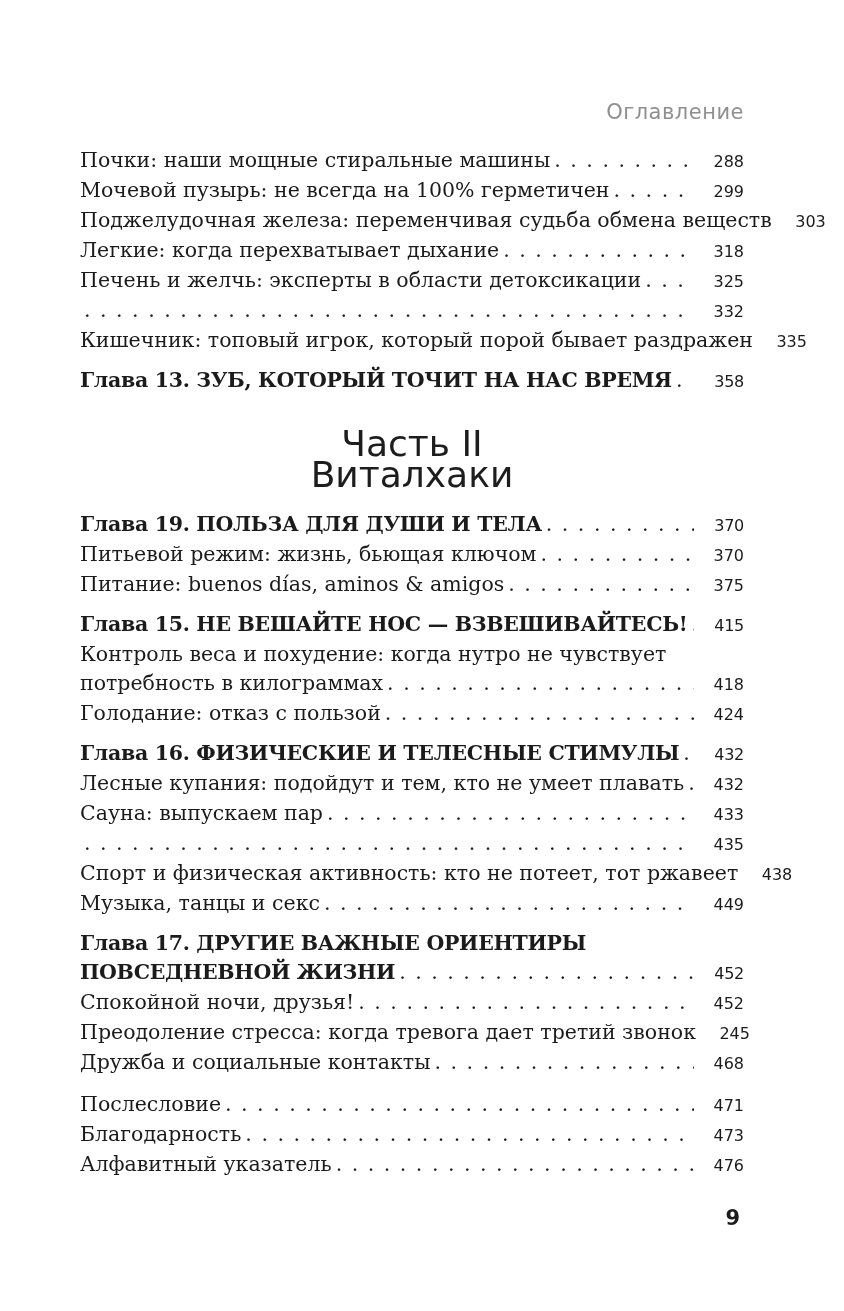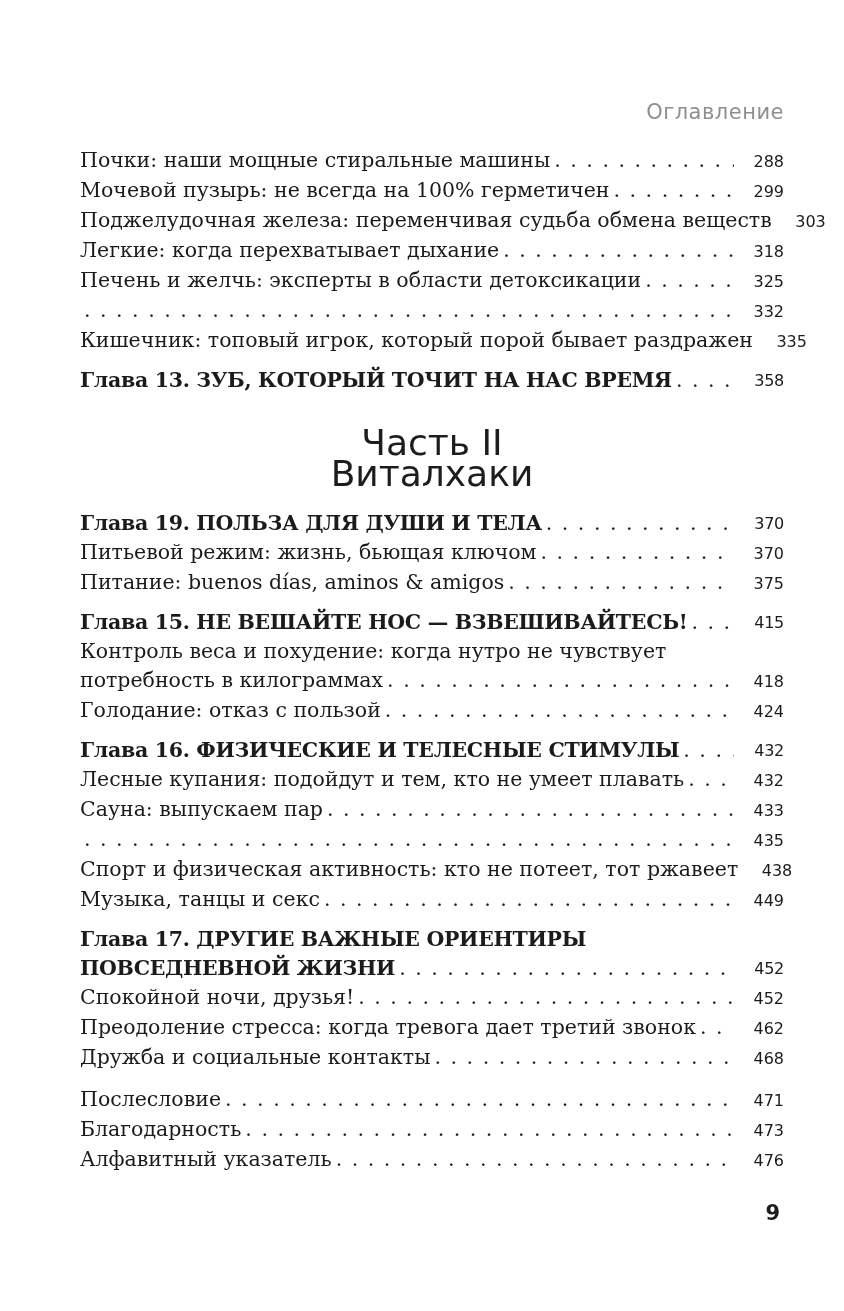--- a/index.html
+++ b/index.html
@@ -6,39 +6,39 @@
   body {
     width: 844px; height: 1311px;
     font-family: "DejaVu Serif", serif;
     color: #1b1b1b;
     overflow: hidden;
   }
   .page {
     position: relative;
     width: 844px; height: 1311px;
     box-sizing: border-box;
-    padding: 98px 60px 0 80px;
+    padding: 98px 100px 0 80px;
   }
   .running-header {
     text-align: right;
     font-family: "DejaVu Sans", sans-serif;
     font-size: 21px;
     line-height: 28px;
     color: #8f8f8f;
     letter-spacing: 0.5px;
     margin-bottom: 20px;
   }
   .toc-line {
     display: flex;
     align-items: baseline;
     font-size: 20.5px;
     line-height: 29px;
   }
   .toc-line .title { white-space: nowrap; }
-  .toc-line.chapter { font-weight: bold; letter-spacing: -0.3px; align-items: center; }
+  .toc-line.chapter { font-weight: bold; letter-spacing: -0.3px; }
   .chapter-start { margin-top: 10px; }
   .dots {
     flex: 1;
     overflow: hidden;
     white-space: nowrap;
     margin-left: 4px;
     font-weight: normal;
     letter-spacing: 1.5px;
     color: #1b1b1b;
   }
@@ -198,21 +198,21 @@
           <span class="num">452</span>
         </div>
         <div class="toc-line sub">
           <span class="title">Спокойной ночи, друзья!</span>
           <span class="dots"></span>
           <span class="num">452</span>
         </div>
         <div class="toc-line sub">
           <span class="title">Преодоление стресса: когда тревога дает третий звонок</span>
           <span class="dots"></span>
-          <span class="num">462</span>
+          <span class="num">245</span>
         </div>
         <div class="toc-line sub">
           <span class="title">Дружба и социальные контакты</span>
           <span class="dots"></span>
           <span class="num">468</span>
         </div>
       </div>
 
     <div id="rows-backmatter" class="backmatter">
         <div class="toc-line sub">

